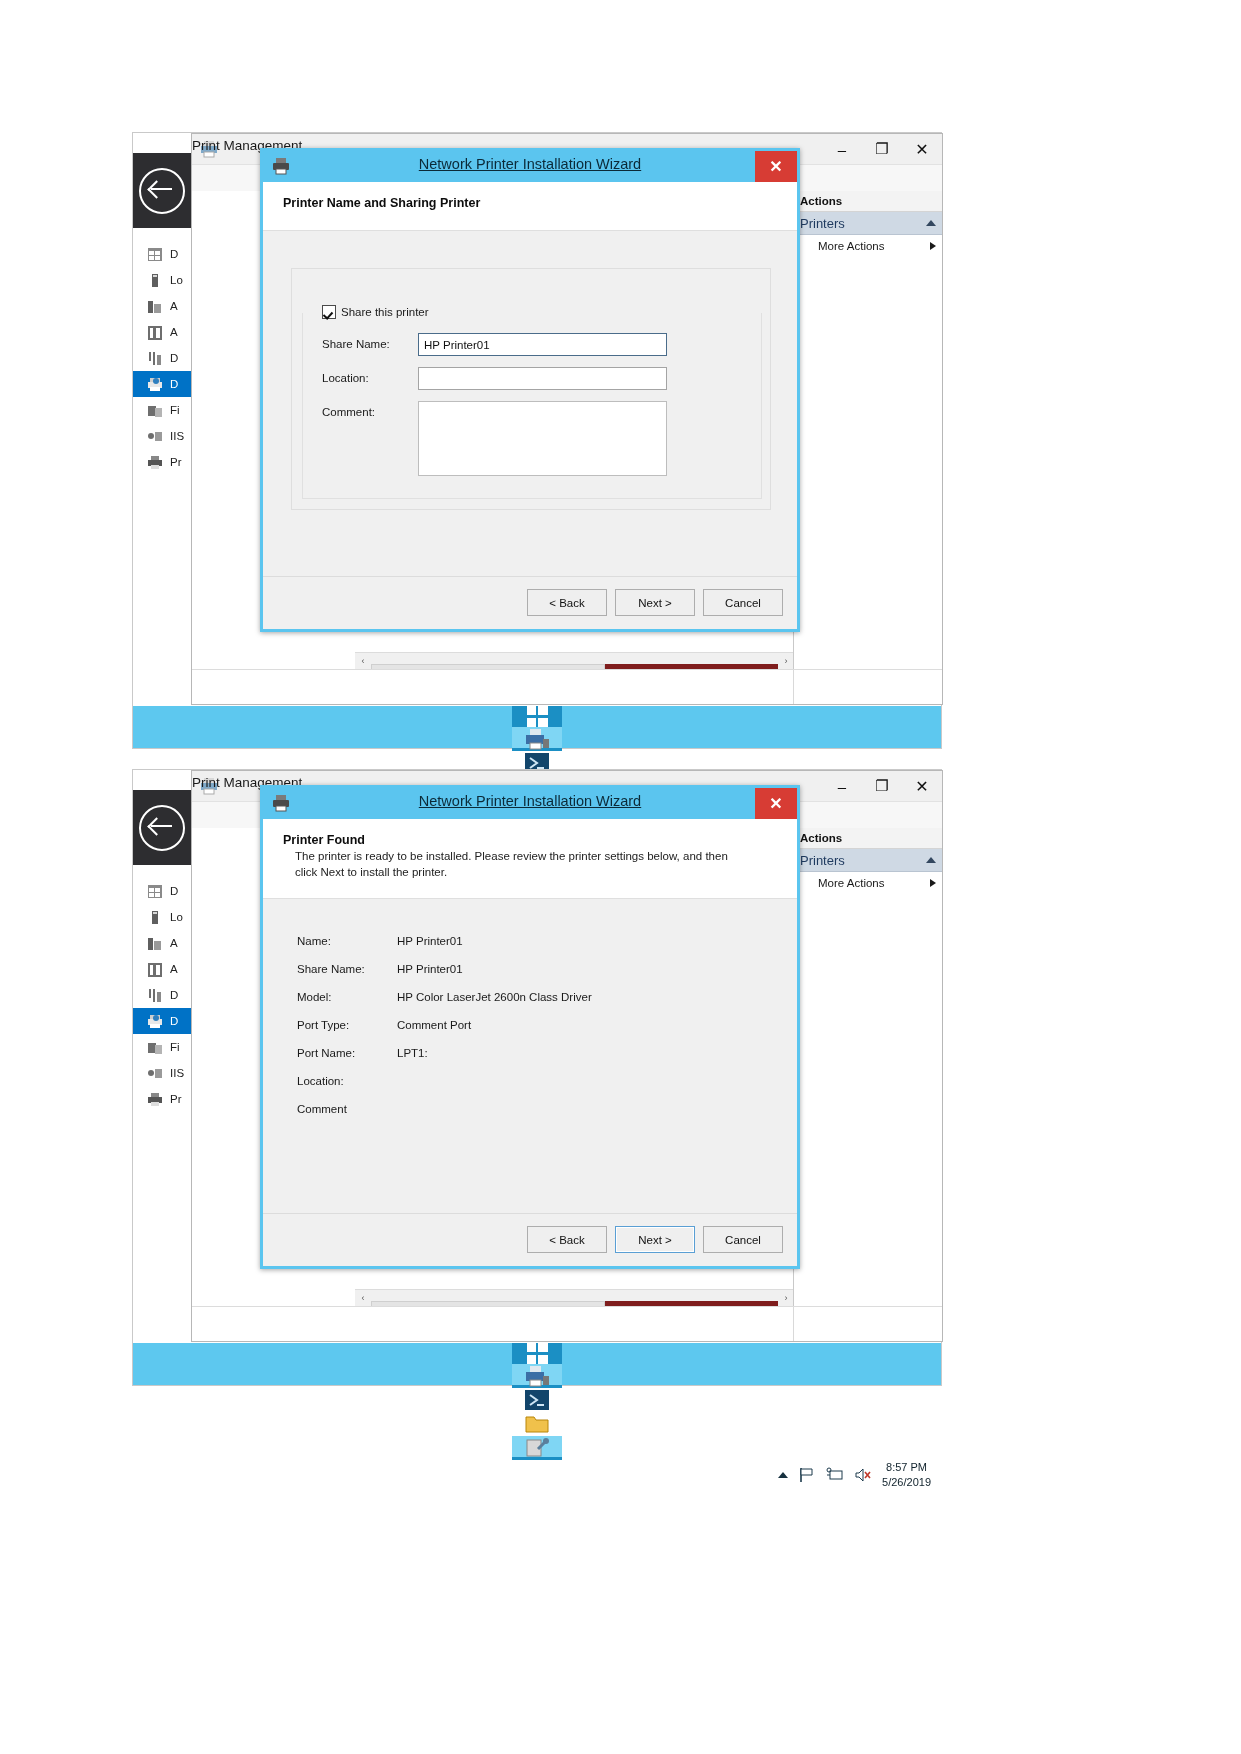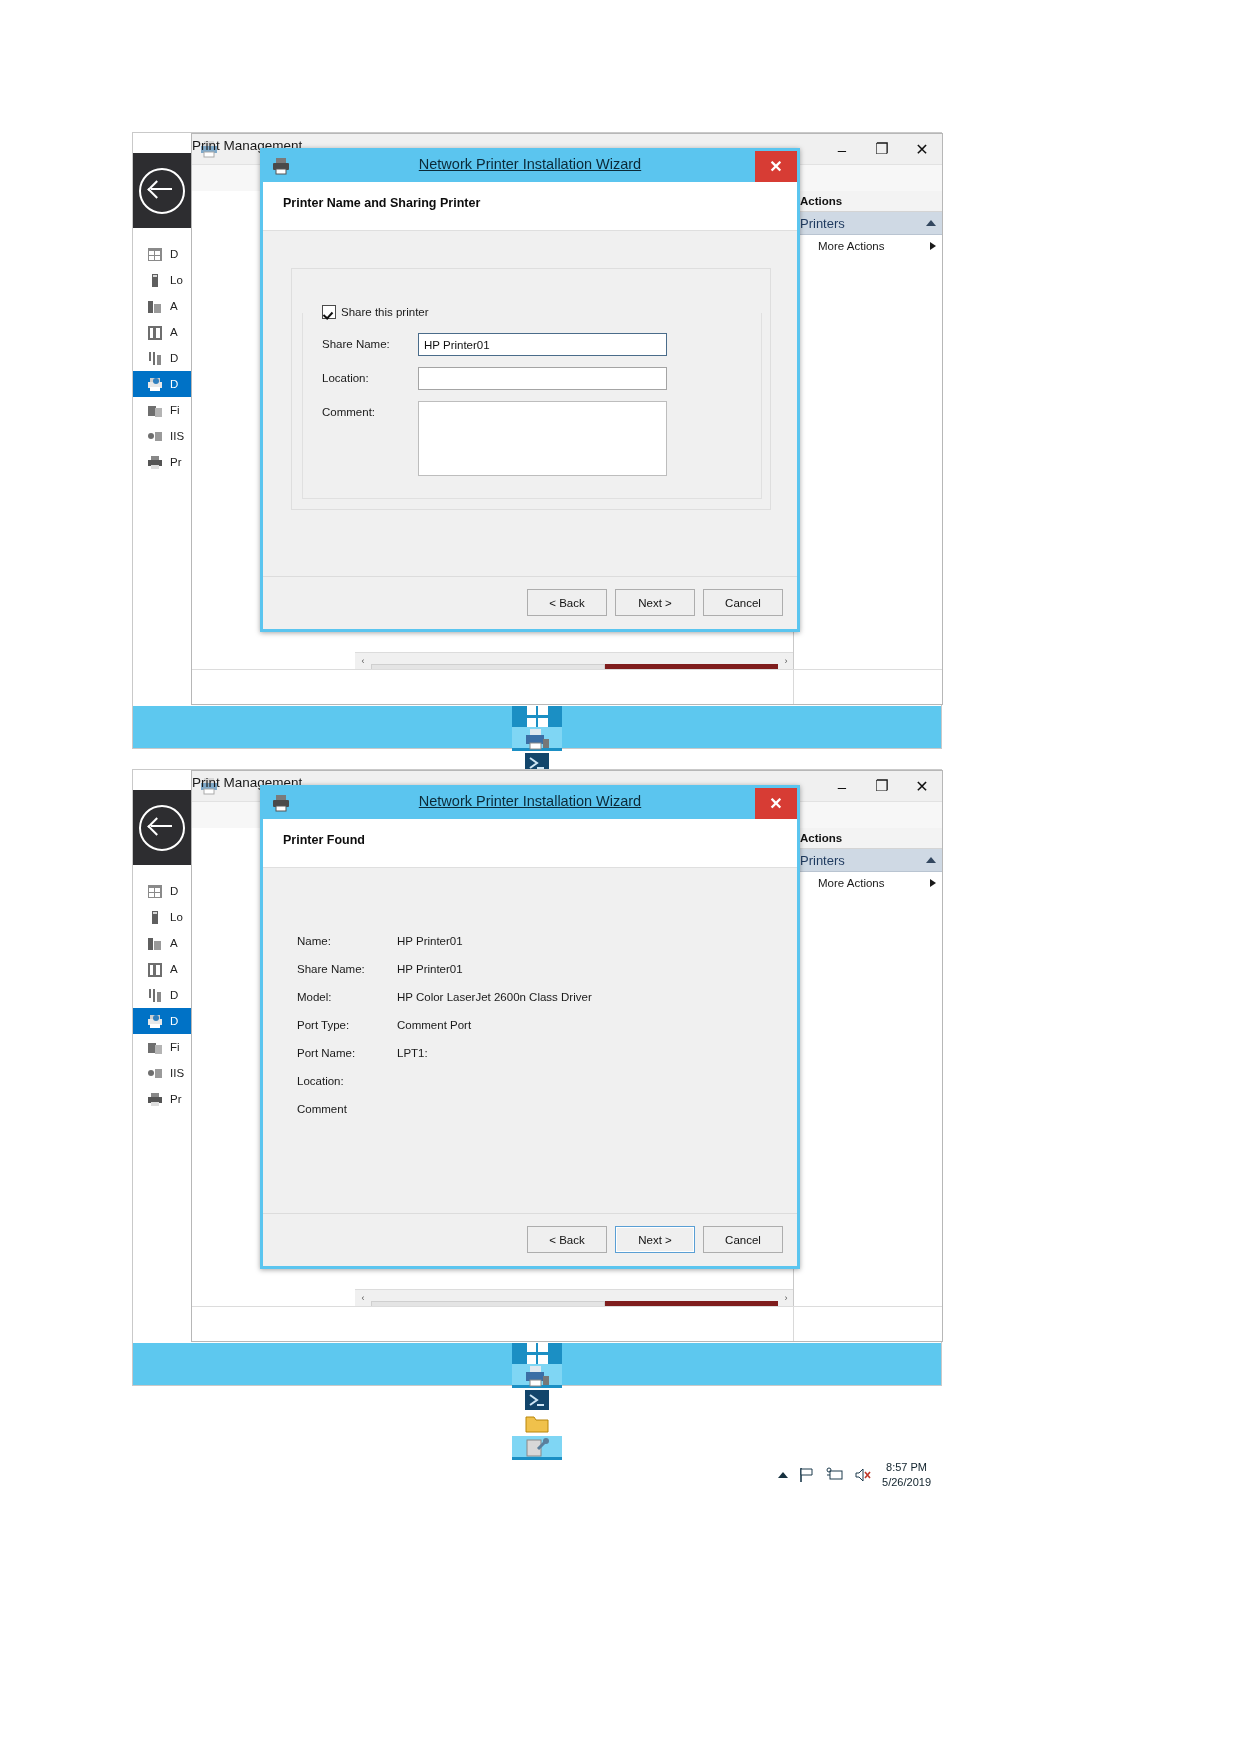--- a/index.html
+++ b/index.html
@@ -496,20 +496,21 @@
             <rect x="5" y="2" width="10" height="5" fill="#7a7a7a"></rect>
             <rect x="5" y="13" width="10" height="5" fill="#fff" stroke="#555"></rect>
           </svg>
         <div class="tt">Network Printer Installation Wizard</div>
         <div class="wiz-close">✕</div>
       </div>
       <div class="wiz-inner">
         <div class="wiz-content">
           <div class="wiz-head">
             <div class="wiz-h1">Printer Found</div>
+            <div class="wiz-sub">The printer is ready to be installed. Please review the printer settings below, and then click Next to install the printer.</div>
           </div>
           <div class="sumbox" style="position:absolute;left:0;right:0;top:86px;bottom:0;">
             <div class="srow" style="top:30px">
                 <span class="skey">Name:</span>
                 <span class="sval">HP Printer01</span>
               </div>
             <div class="srow" style="top:58px">
                 <span class="skey">Share Name:</span>
                 <span class="sval">HP Printer01</span>
               </div>

